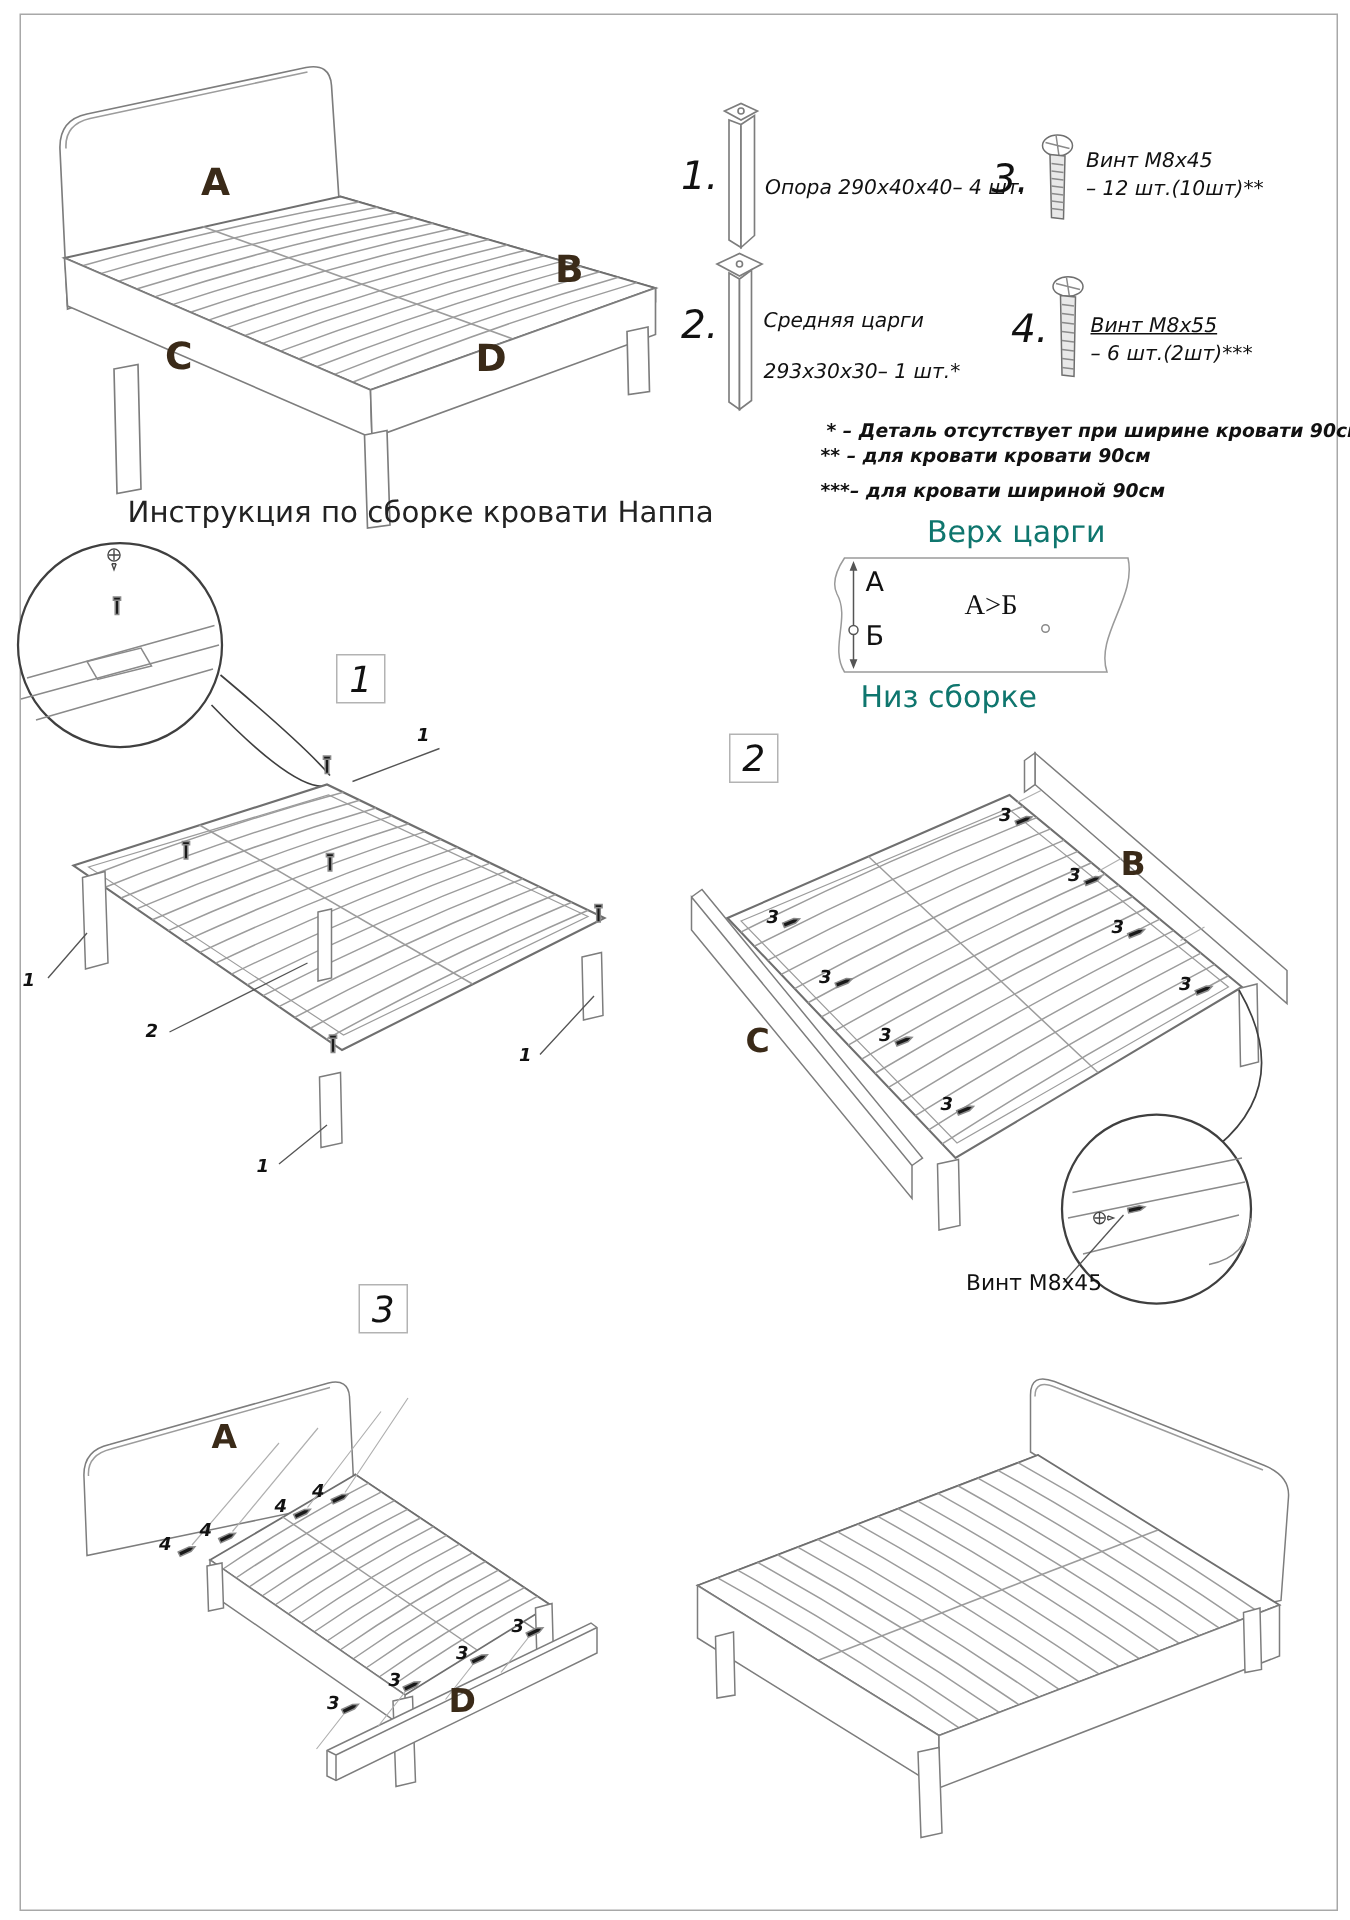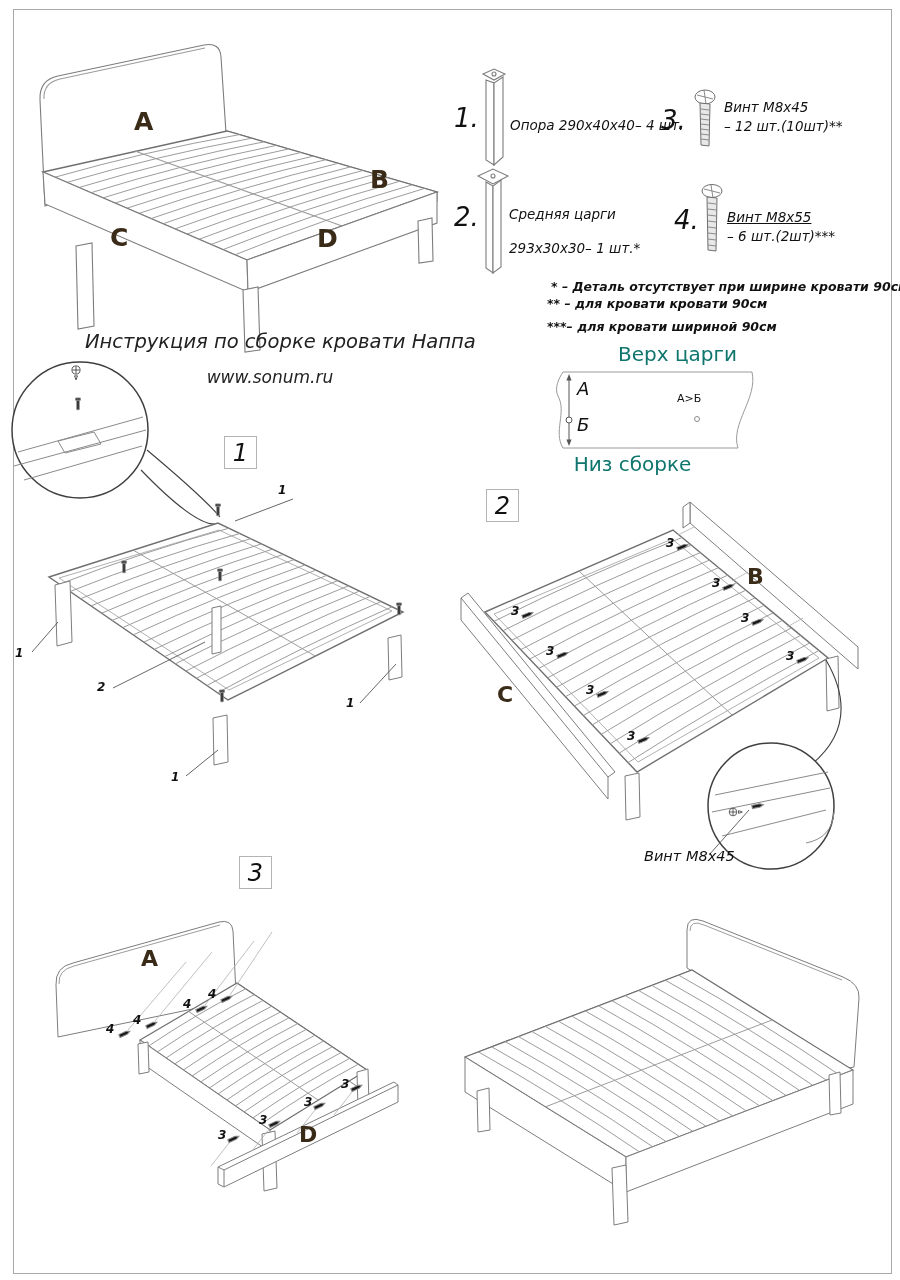--- a/index.html
+++ b/index.html
@@ -2,21 +2,21 @@
 <html><head>
 <meta charset="utf-8">
 <style>
   html,body{margin:0;padding:0;background:#fff;}
   .page{position:relative;width:900px;height:1280px;background:#fff;overflow:hidden;
         font-family:"DejaVu Sans",sans-serif;color:#1c1c1c;}
   .frame{position:absolute;left:13px;top:9px;width:877px;height:1263px;
          border:1px solid #a8a8a8;pointer-events:none;}
   .art{position:absolute;left:0;top:0;}
   .t{position:absolute;white-space:nowrap;line-height:1.15;}
-  .it{font-style:italic;}
+  .it{}
   .brown{color:#3a2a18;font-weight:bold;}
   .ctr{text-align:center;}
   .stepbox{position:absolute;width:31px;height:31px;border:1px solid #b3b3b3;
            display:flex;align-items:center;justify-content:center;
            font-style:italic;font-size:24px;color:#111;background:#fff;}
   .marker{position:absolute;font-style:italic;font-weight:bold;font-size:12px;color:#111;white-space:nowrap;}
   .partnum{font-size:26px;font-style:italic;color:#111;}
   .partname{font-size:13.5px;font-style:italic;color:#111;}
   .footnote{font-size:12.5px;font-style:italic;font-weight:bold;color:#111;}
   .tsarga-lbl{font-size:20px;color:#0f766e;}
@@ -196,26 +196,25 @@
   <div class="t partname" style="left:724px;top:119px;">– 12 шт.(10шт)**</div>
   <div class="t partnum" style="left:674px;top:206px;">4.</div>
   <div class="t partname" style="left:727px;top:210px;text-decoration:underline;">Винт М8х55</div>
   <div class="t partname" style="left:727px;top:229px;">– 6 шт.(2шт)***</div>
 
   <div class="t footnote" style="left:551px;top:280px;">* – Деталь отсутствует при ширине кровати 90см</div>
   <div class="t footnote" style="left:547px;top:297px;">** – для кровати кровати 90см</div>
   <div class="t footnote" style="left:547px;top:320px;">***– для кровати шириной 90см</div>
 
   <div class="t it ctr" style="left:85px;top:331px;width:380px;font-size:19.5px;color:#222;">Инструкция по сборке кровати Наппа</div>
-  <div class="t it ctr" style="left:150px;top:368px;width:240px;font-size:17px;color:#222;">www.sonum.ru</div>
 
   <div class="t tsarga-lbl ctr" style="left:605px;top:343px;width:145px;">Верх царги</div>
   <div class="t it" style="left:577px;top:379px;font-size:18px;color:#111;">А</div>
   <div class="t it" style="left:577px;top:415px;font-size:18px;color:#111;">Б</div>
-  <div class="t" style="left:677px;top:393px;font-size:11px;color:#111;">А&gt;Б</div>
+  <div class="t" style="left:643px;top:393px;font-size:19px;color:#111;font-family:Liberation Serif, serif;">А&gt;Б</div>
   <div class="t tsarga-lbl ctr" style="left:565px;top:453px;width:135px;">Низ сборке</div>
 
   <div class="stepbox" style="left:224px;top:436px;">1</div>
   <div class="stepbox" style="left:486px;top:489px;">2</div>
   <div class="stepbox" style="left:239px;top:856px;">3</div>
 
   <div class="marker" style="left:278px;top:483px;">1</div>
   <div class="marker" style="left:15px;top:646px;">1</div>
   <div class="marker" style="left:97px;top:680px;">2</div>
   <div class="marker" style="left:346px;top:696px;">1</div>

